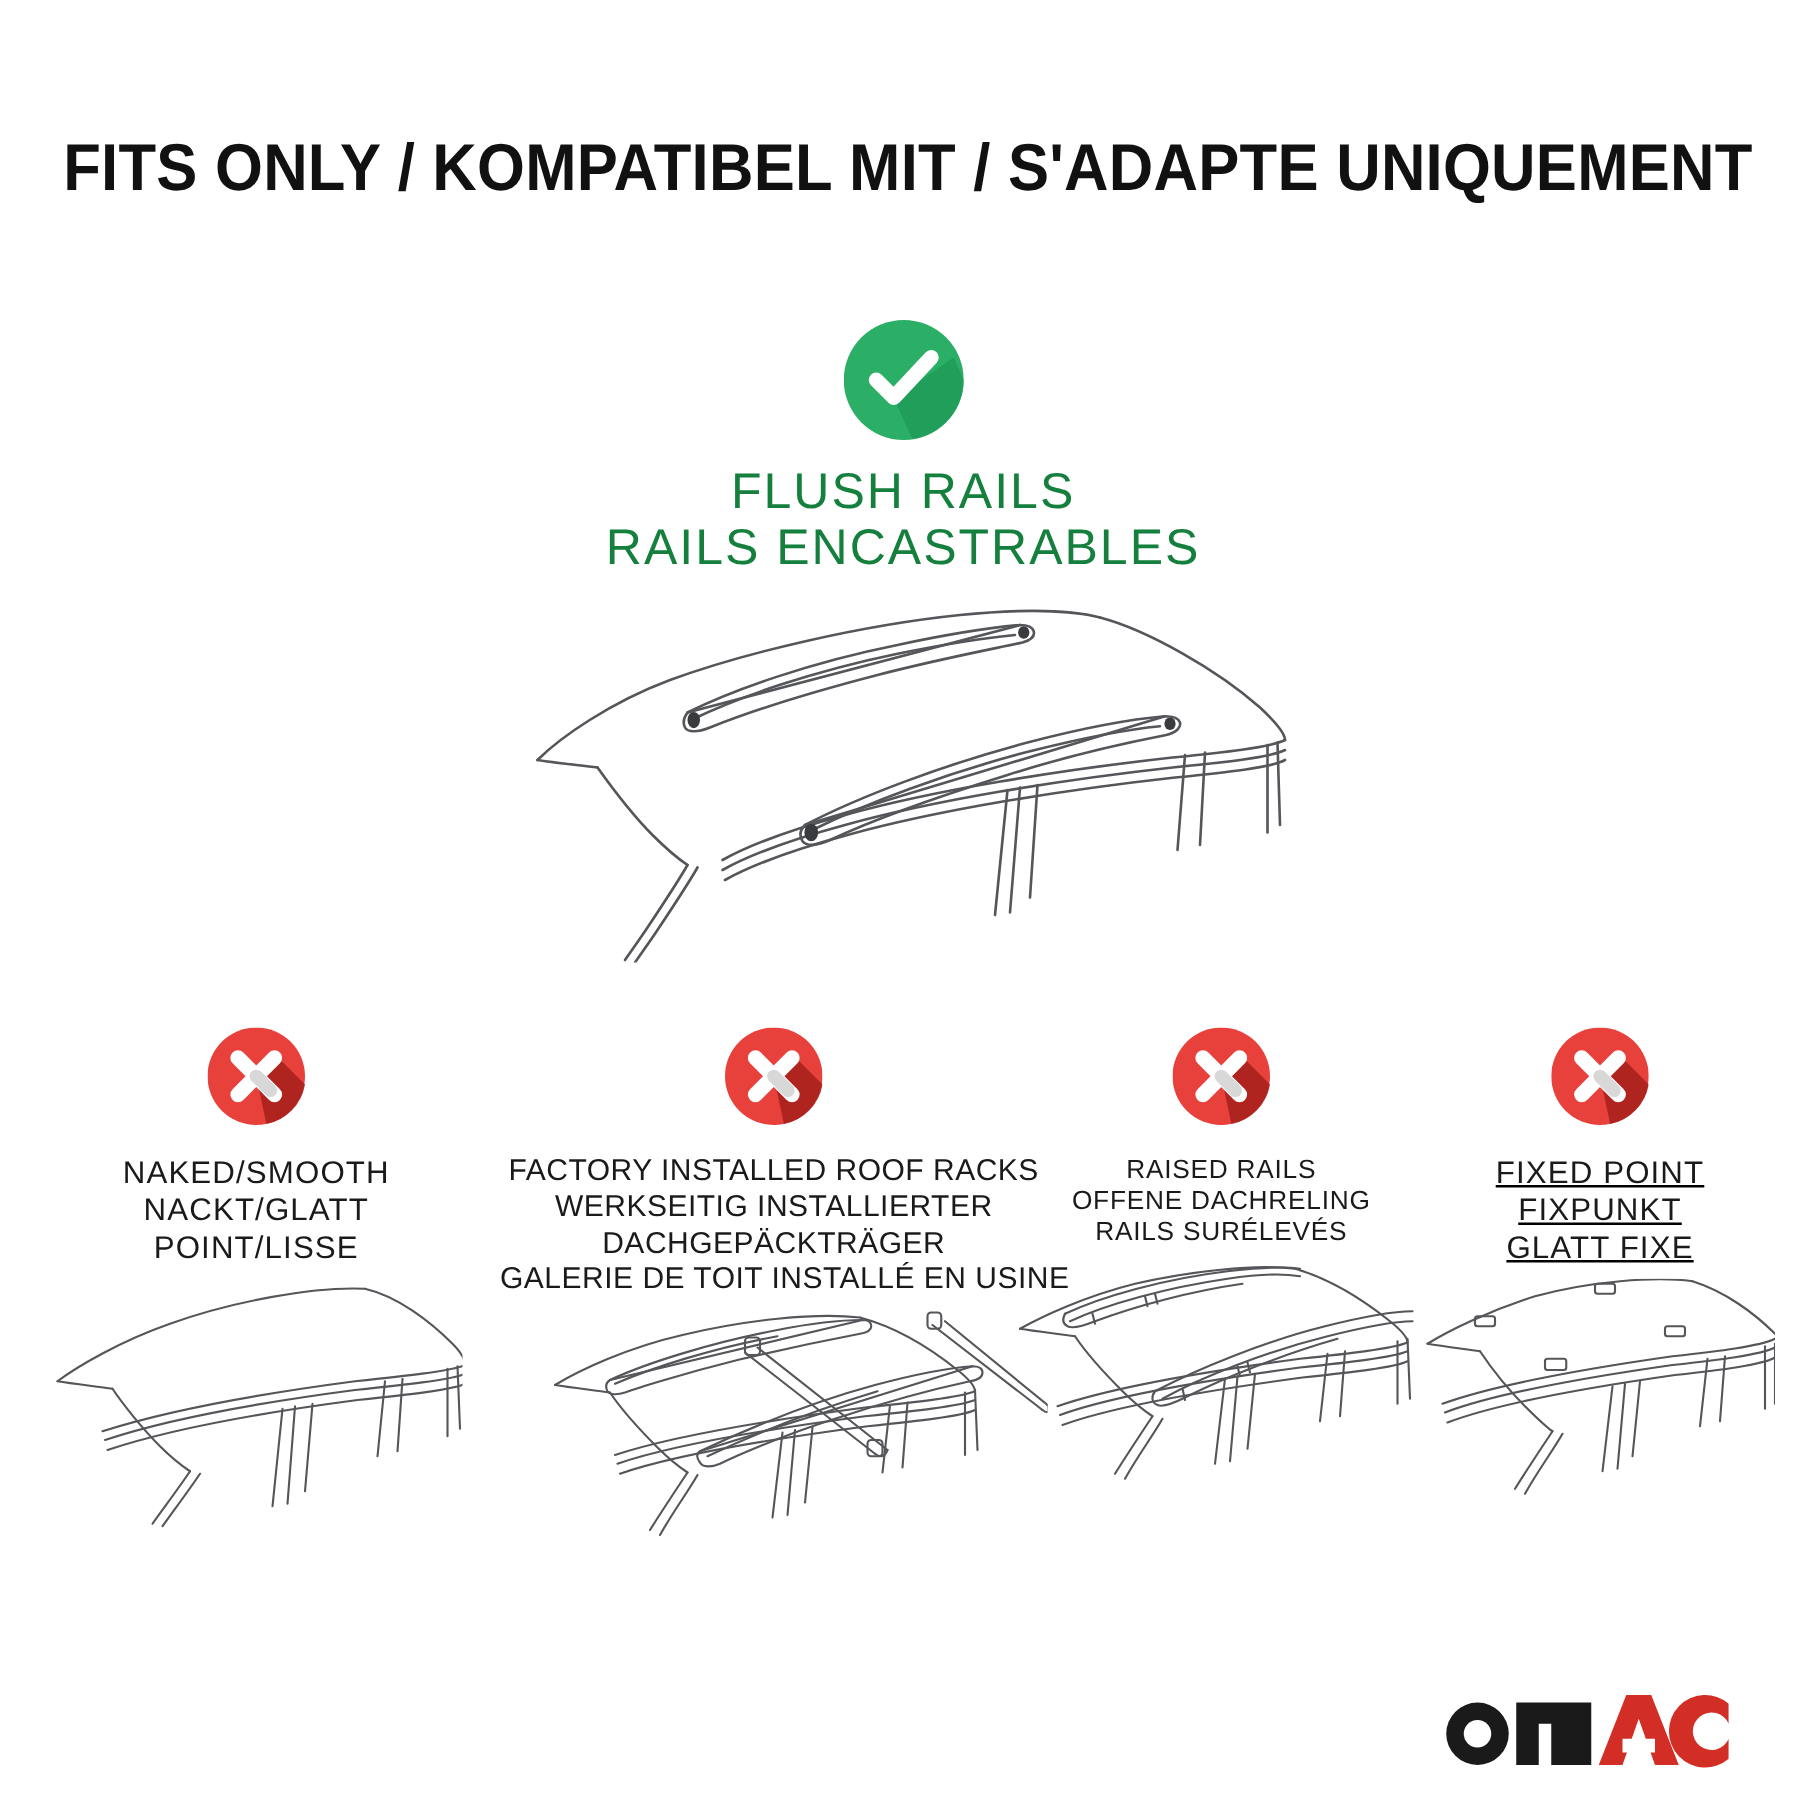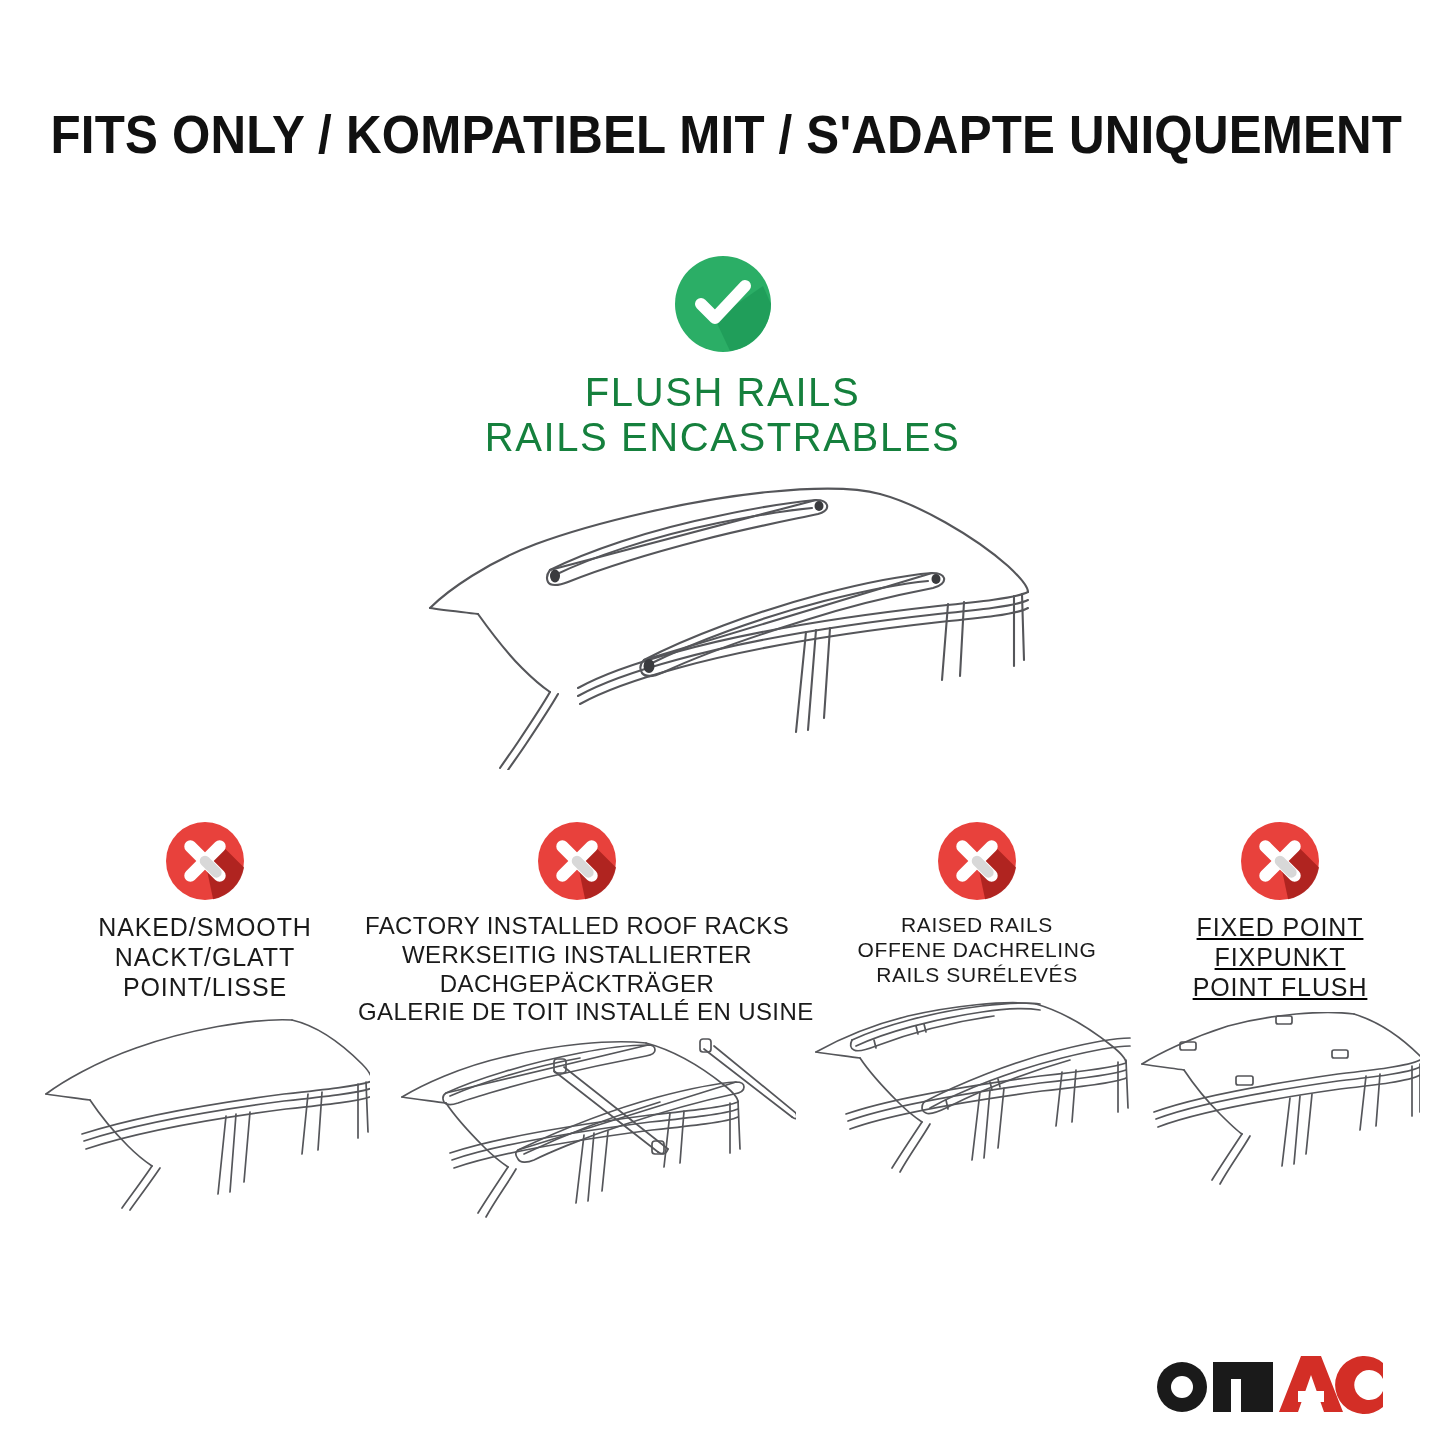--- a/index.html
+++ b/index.html
@@ -75,33 +75,33 @@
     left: 0;
     width: 1445px;
     height: 420px;
   }
   .col {
     position: absolute;
     top: 0;
     text-align: center;
   }
   .col-0 { left: 40px;   width: 330px; }
-  .col-1 { left: 358px;  width: 438px; }
+  .col-1 { left: 400px;  width: 438px; }
   .col-2 { left: 812px;  width: 330px; }
   .col-3 { left: 1140px; width: 280px; text-decoration: underline; }
 
   .x-badge {
     display: inline-block;
     width: 78px;
     height: 78px;
   }
   .x-badge svg { display: block; }
 
   .col-labels {
-    margin-top: 8px;
+    margin-top: 18px;
     font-family: "Liberation Sans", sans-serif;
     font-weight: 400;
     font-size: 25px;
     line-height: 1.2;
     letter-spacing: 0.9px;
     color: #1a1a1a;
     white-space: nowrap;
   }
   .col-1 .col-labels { font-size: 24px; letter-spacing: 0.4px; }
   .col-2 .col-labels { font-size: 21px; letter-spacing: 0.6px; }
@@ -357,21 +357,21 @@
         <g stroke="#ffffff" stroke-width="15" stroke-linecap="round">
           <line x1="30" y1="30" x2="66" y2="66"></line>
           <line x1="66" y1="30" x2="30" y2="66"></line>
         </g>
         <line x1="48" y1="48" x2="62" y2="62" stroke="#d8d8d8" stroke-width="13" stroke-linecap="round"></line>
       </svg>
     </span>
     <div class="col-labels">
       <span class="line">FIXED POINT</span>
       <span class="line">FIXPUNKT</span>
-      <span class="line">POINT FLUSH</span>
+      <span class="line">GLATT FIXE</span>
     </div>
     <div class="col-art">
       <svg viewBox="0 0 280 200" aria-hidden="true">
         <g fill="none" stroke="#55565a" stroke-width="1.7" stroke-linecap="round" stroke-linejoin="round">
           <path d="M2 52 C18 42 50 26 88 14 C132 2 184 -2 214 2"></path>
           <path d="M214 2 C240 10 264 28 280 44"></path>
           <path d="M280 48 C268 54 234 58 198 62 C128 72 58 84 14 100"></path>
           <path d="M280 55 C268 61 234 65 198 69 C128 79 58 91 16 107"></path>
           <path d="M280 63 C270 69 236 73 200 77 C130 87 60 99 18 115"></path>
           <path d="M2 52 C14 54 30 56 44 58"></path>

